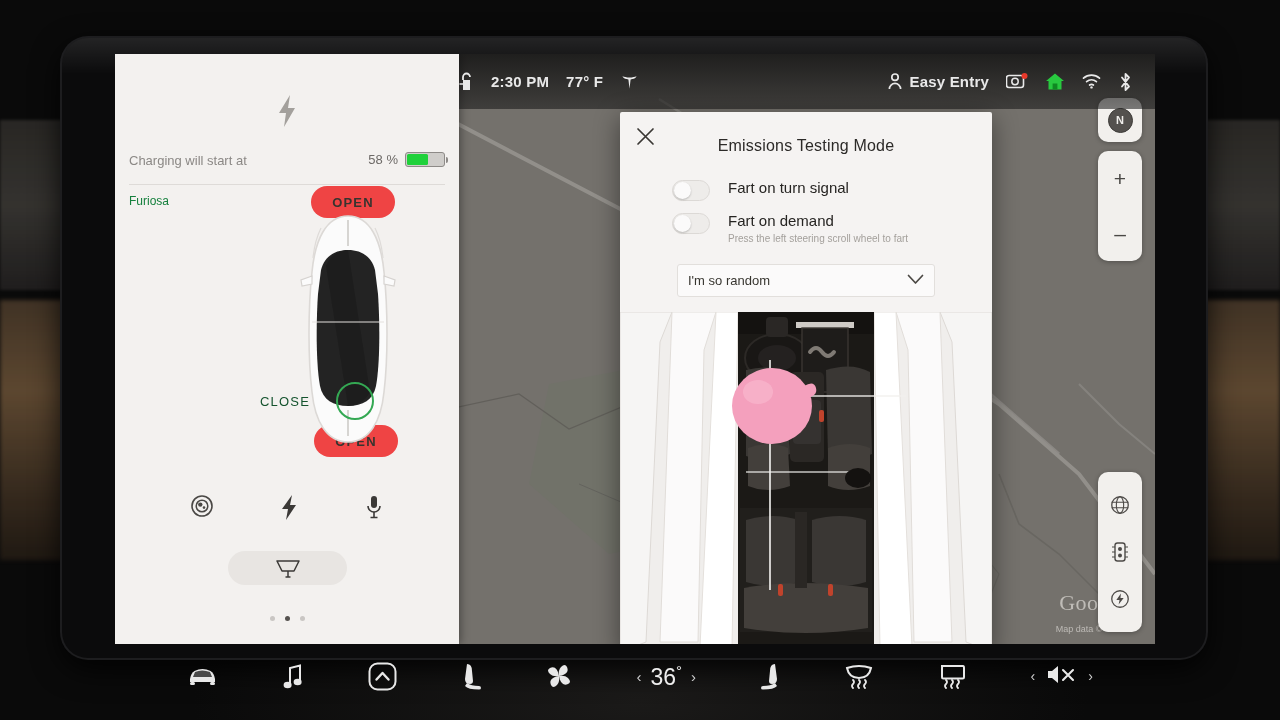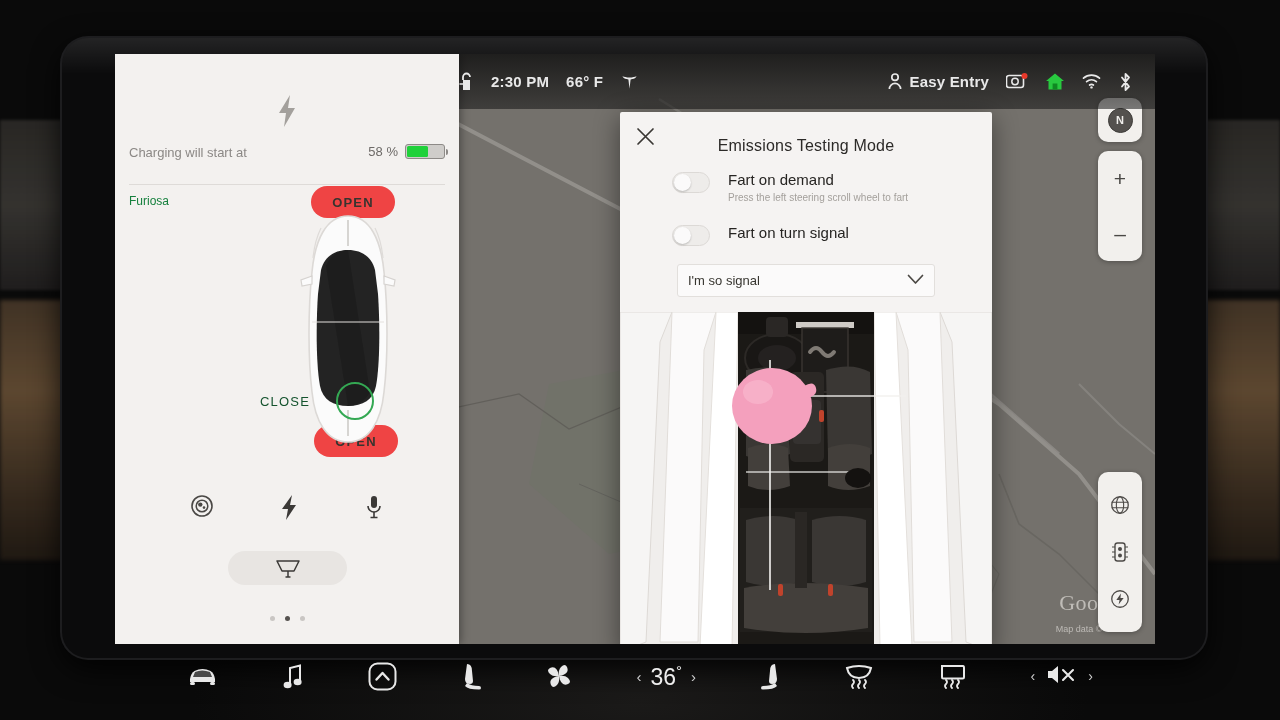--- a/index.html
+++ b/index.html
@@ -138,21 +138,21 @@
     position: absolute; left: 0; top: 0; width: 344px; height: 100%;
     background: #f3f1ef;
     z-index: 30;
     box-shadow: 2px 0 8px rgba(0,0,0,.35);
   }
   #lp-bolt { position: absolute; left: 0; right: 0; top: 40px; text-align: center; }
   #charge-row {
     position: absolute; left: 0; right: 0; top: 90px;
     padding: 0 14px; display: flex; align-items: flex-end;
   }
-  #charge-text { flex: 1; }
+  #charge-text { flex: 1; margin-top: 8px; }
   #charge-text .l1 { font-size: 13px; color: #8b8885; line-height: 17px; }
   #charge-text .l2 { font-size: 15px; color: #2e2c2a; line-height: 19px; }
   #charge-pct { display: flex; align-items: center; gap: 7px; padding-bottom: 2px; text-align: right; }
   #charge-pct .pct { font-size: 13px; color: #6d6a67; }
   .batt {
     position: relative; width: 40px; height: 15px;
     border: 1.5px solid #8d8a87; border-radius: 3px; background: #cfcdca;
   }
   .batt::after {
     content: ""; position: absolute; right: -4px; top: 4px; width: 2.5px; height: 6px;
@@ -346,21 +346,21 @@
     <div id="statusbar">
       <div class="sb-left">
         <span class="sb-item">
           <svg width="15" height="20" viewBox="0 0 15 20">
             <path d="M4 8 h7 v10 h-7 z" fill="#e9e9e9"></path>
             <path d="M4 8 V5 a3.5 3.5 0 0 1 7 0" fill="none" stroke="#e9e9e9" stroke-width="1.8"></path>
             <path d="M0.5 12 h3.5" stroke="#e9e9e9" stroke-width="1.6"></path>
           </svg>
         </span>
         <span class="sb-item">2:30 PM</span>
-        <span class="sb-item">66° F</span>
+        <span class="sb-item">77° F</span>
         <span class="sb-item">
           <svg width="19" height="19" viewBox="0 0 24 24">
             <path d="M3 5 C7 7.5 17 7.5 21 5 L19.4 7.6 C16.6 9 14.6 9.2 13.4 9.4 L12 21 L10.6 9.4 C9.4 9.2 7.4 9 4.6 7.6 Z" fill="#e9e9e9"></path>
           </svg>
         </span>
       </div>
       <div class="sb-right">
         <span class="sb-item">
           <svg width="14" height="17" viewBox="0 0 14 17">
             <circle cx="7" cy="4.2" r="3.2" fill="none" stroke="#e9e9e9" stroke-width="1.7"></circle>
@@ -489,41 +489,41 @@
     <div id="modal">
       <div id="modal-header">
         <div id="modal-close">
           <svg width="19" height="19" viewBox="0 0 19 19">
             <path d="M2 2 L17 17 M17 2 L2 17" stroke="#3a3734" stroke-width="1.7" stroke-linecap="round"></path>
           </svg>
         </div>
         <div id="modal-title">Emissions Testing Mode</div>
       </div>
 
+      <div class="toggle-row" style="margin-top:18px;">
+        <div class="sw">
+            <span class="knob"></span>
+          </div>
+        <div class="toggle-txt">
+          <div class="t-main">Fart on turn signal</div>
+        </div>
+      </div>
+
       <div class="toggle-row">
         <div class="sw">
             <span class="knob"></span>
           </div>
         <div class="toggle-txt">
           <div class="t-main">Fart on demand</div>
           <div class="t-sub">Press the left steering scroll wheel to fart</div>
         </div>
       </div>
 
-      <div class="toggle-row" style="margin-top:18px;">
-        <div class="sw">
-            <span class="knob"></span>
-          </div>
-        <div class="toggle-txt">
-          <div class="t-main">Fart on turn signal</div>
-        </div>
-      </div>
-
       <div id="sound-select">
-        <span>I'm so signal</span>
+        <span>I'm so random</span>
         <span class="chev">
           <svg width="17" height="11" viewBox="0 0 17 11">
             <path d="M1.5 1.5 L8.5 9 L15.5 1.5" fill="none" stroke="#4b4844" stroke-width="1.7" stroke-linecap="round" stroke-linejoin="round"></path>
           </svg>
         </span>
       </div>
 
       <div id="interior">
         <svg width="372" height="340" viewBox="0 0 372 340" preserveAspectRatio="none">
           <rect width="372" height="340" fill="#f0eeec"></rect>

